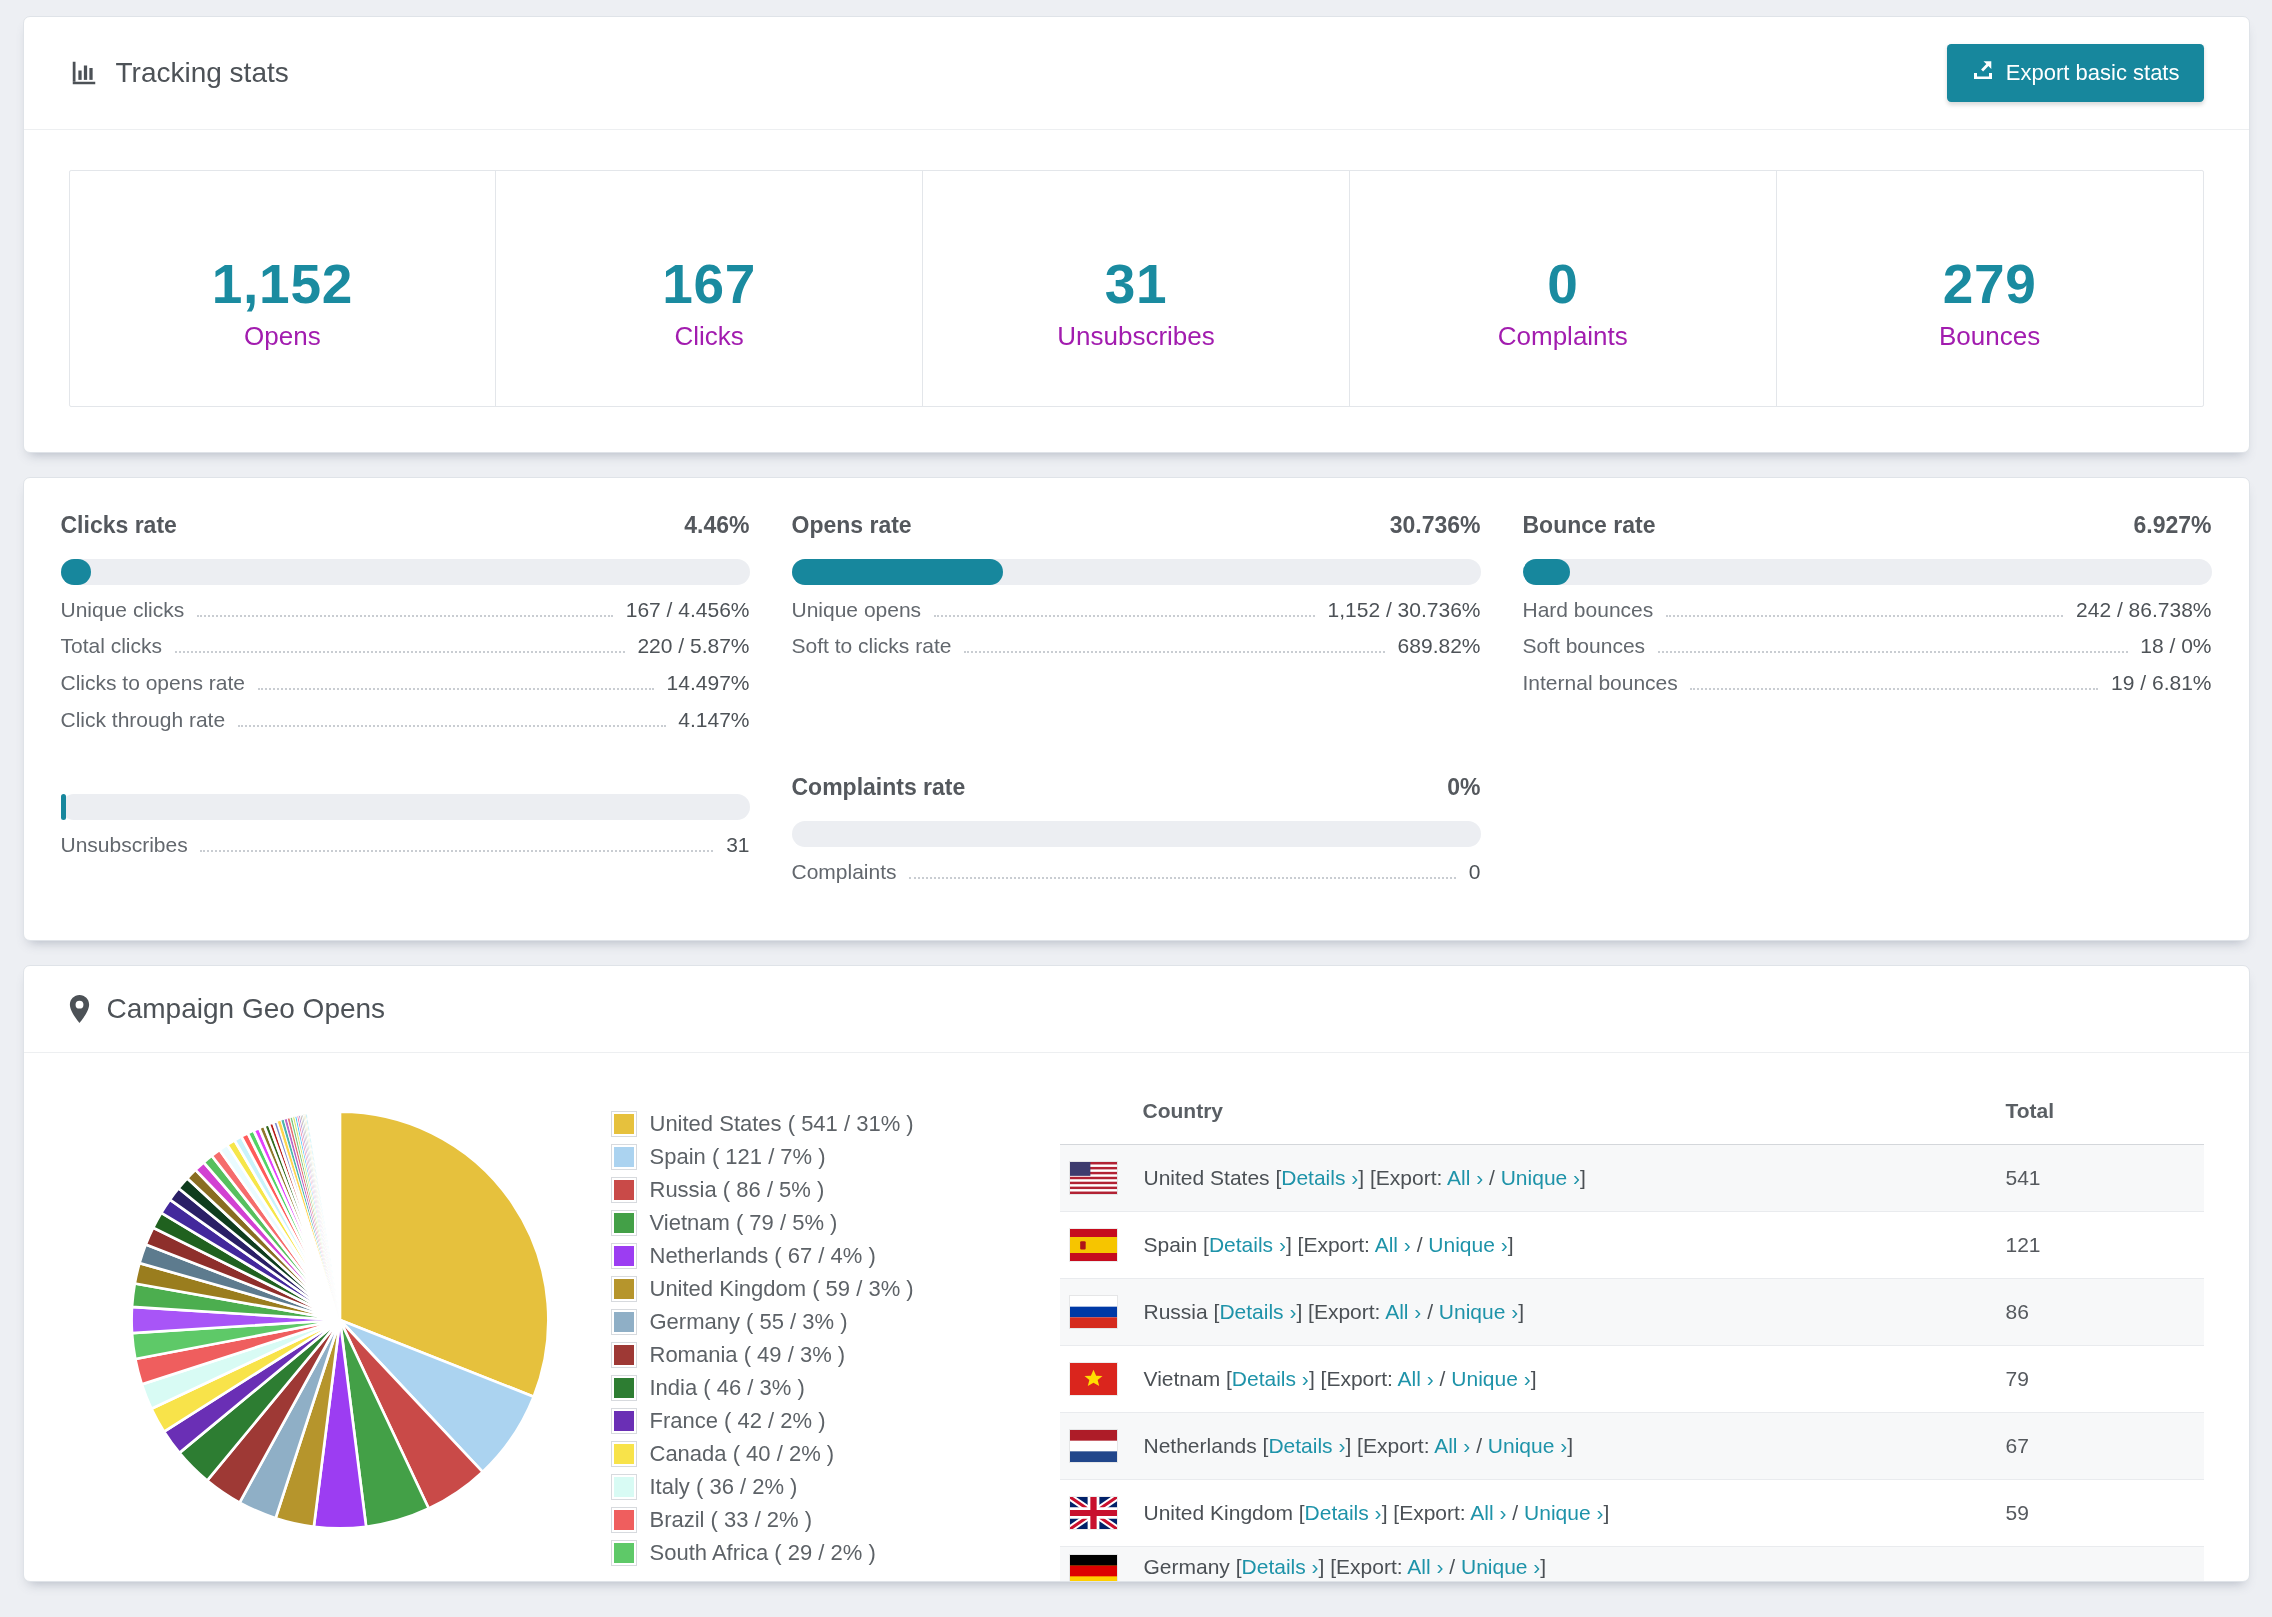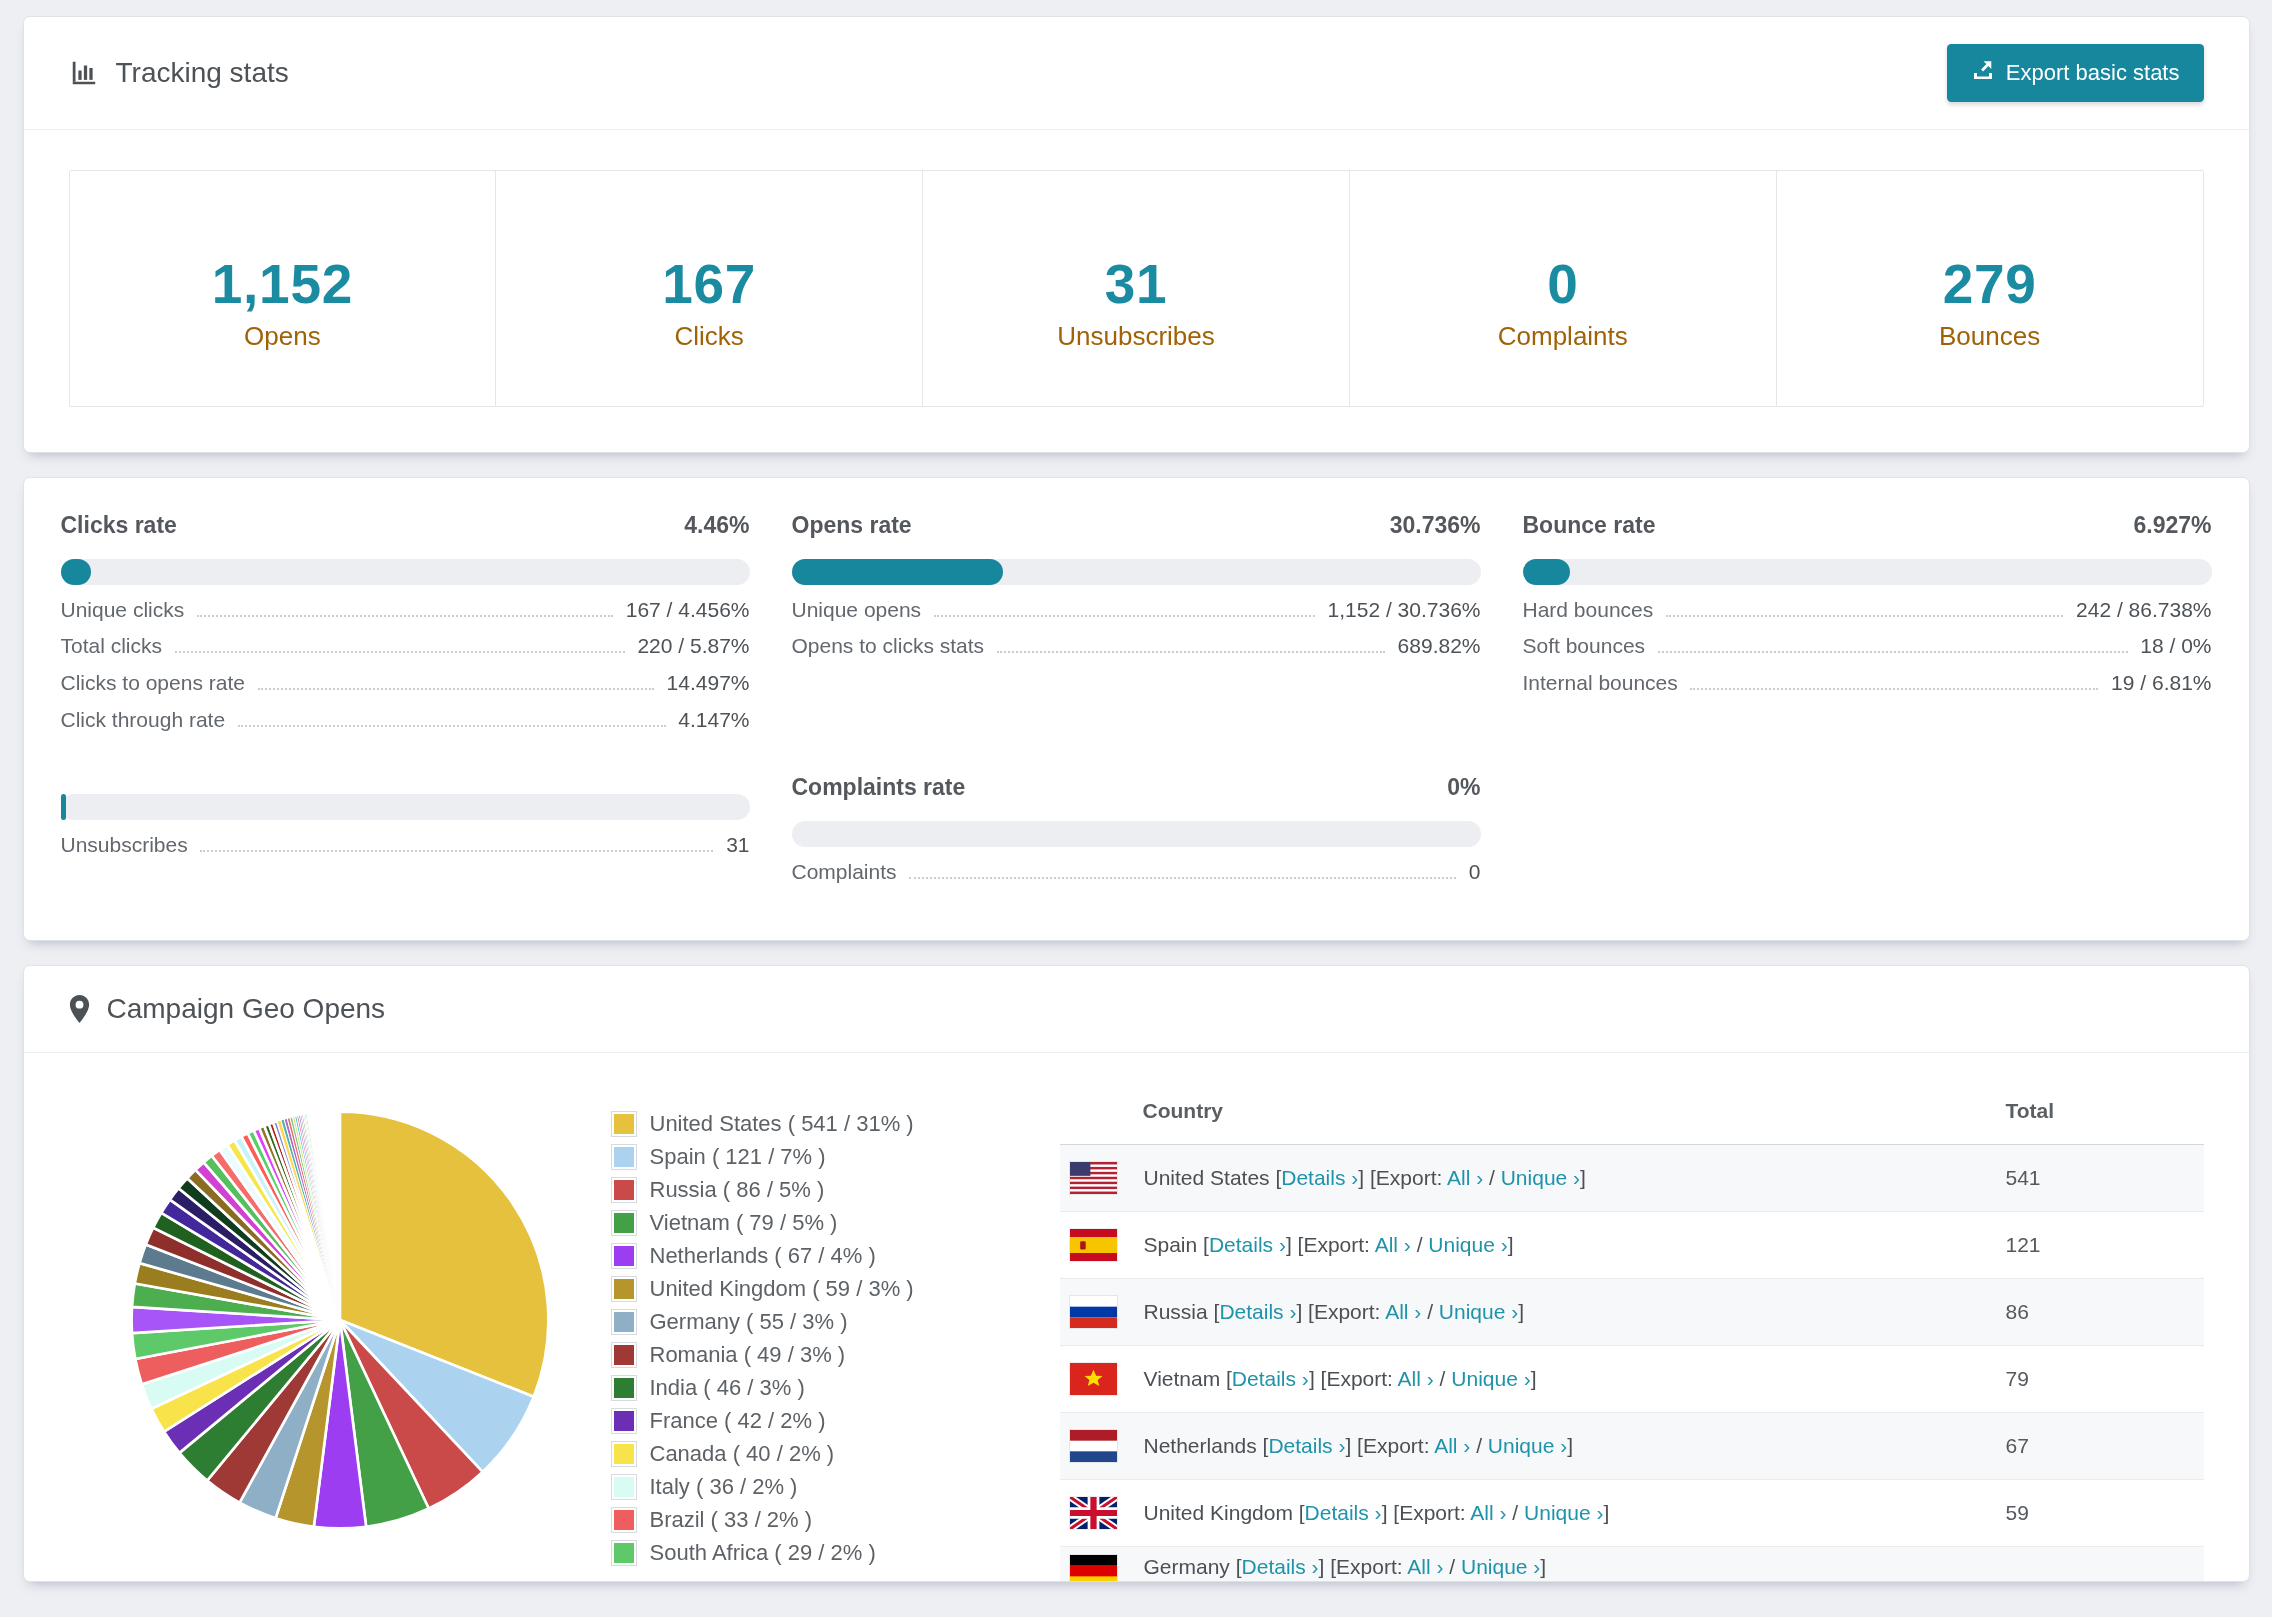--- a/index.html
+++ b/index.html
@@ -8,21 +8,21 @@
   .card.geo{overflow:hidden;margin-bottom:0;}
   .card-head{display:flex;justify-content:space-between;align-items:center;padding:27px 45px;border-bottom:0.7px solid #edeff1;}
   .head-title{display:flex;align-items:center;gap:17px;font-size:28px;color:#4d5257;}
   .head-title .icon{display:flex;color:#4c5156;}
   .btn{background:var(--accent,#17879d);color:#fff;border:none;border-radius:4.2px;font-size:22px;padding:14px 24px;display:flex;align-items:center;gap:11.3px;font-family:inherit;cursor:pointer;box-shadow:0 2.1px 4.2px rgba(0,0,0,.15);}
   .stat-wrap{padding:40px 45px 45px;}
   .stat-strip{display:flex;border:0.7px solid #e3e6ea;border-radius:2.1px;}
   .stat-box{flex:1;text-align:center;padding:81px 0 54px;}
   .stat-box + .stat-box{border-left:0.7px solid #e3e6ea;}
   .stat-value{font-size:55px;font-weight:700;color:var(--stat,#1a8ba0);letter-spacing:0.7px;}
-  .stat-label{font-size:26px;color:#a16207;margin-top:5.6px;}
+  .stat-label{font-size:26px;color:#a21caf;margin-top:5.6px;}
   .rates{display:grid;grid-template-columns:1fr 1fr 1fr;column-gap:42px;row-gap:42px;padding:34px 37px 56px;}
   .rate-head{display:flex;justify-content:space-between;align-items:baseline;font-size:23px;font-weight:700;color:#54585d;}
   .bar{height:26px;background:#eceef2;border-radius:14px;margin:20px 0 12.7px;}
   .fill{height:100%;background:var(--accent,#17879d);border-radius:14px;}
   .rrow{display:flex;align-items:baseline;font-size:21px;color:#63686e;margin-top:12px;}
   .rrow .val{color:#4d5257;white-space:nowrap;}
   .lead{flex:1;border-bottom:2.1px dotted #c9cdd2;margin:0 12.7px 5.6px;}
   .geo-body{display:flex;align-items:flex-start;padding:20px 45px 0 45px;}
   .pie-wrap{width:543px;display:flex;justify-content:center;flex:0 0 auto;}
   svg.pie{width:438px;height:438px;margin-top:28px;}
@@ -135,21 +135,21 @@
           </div>
           <div class="bar">
             <div class="fill" style="width: 30.736%;"></div>
           </div>
           <div class="rrow">
             <span class="lab">Unique opens</span>
             <span class="lead"></span>
             <span class="val">1,152 / 30.736%</span>
           </div>
           <div class="rrow">
-            <span class="lab">Opens to clicks stats</span>
+            <span class="lab">Soft to clicks rate</span>
             <span class="lead"></span>
             <span class="val">689.82%</span>
           </div>
         </div>
         <div class="rate-block">
           <div class="rate-head">
             <span>Bounce rate</span>
             <span>6.927%</span>
           </div>
           <div class="bar">

